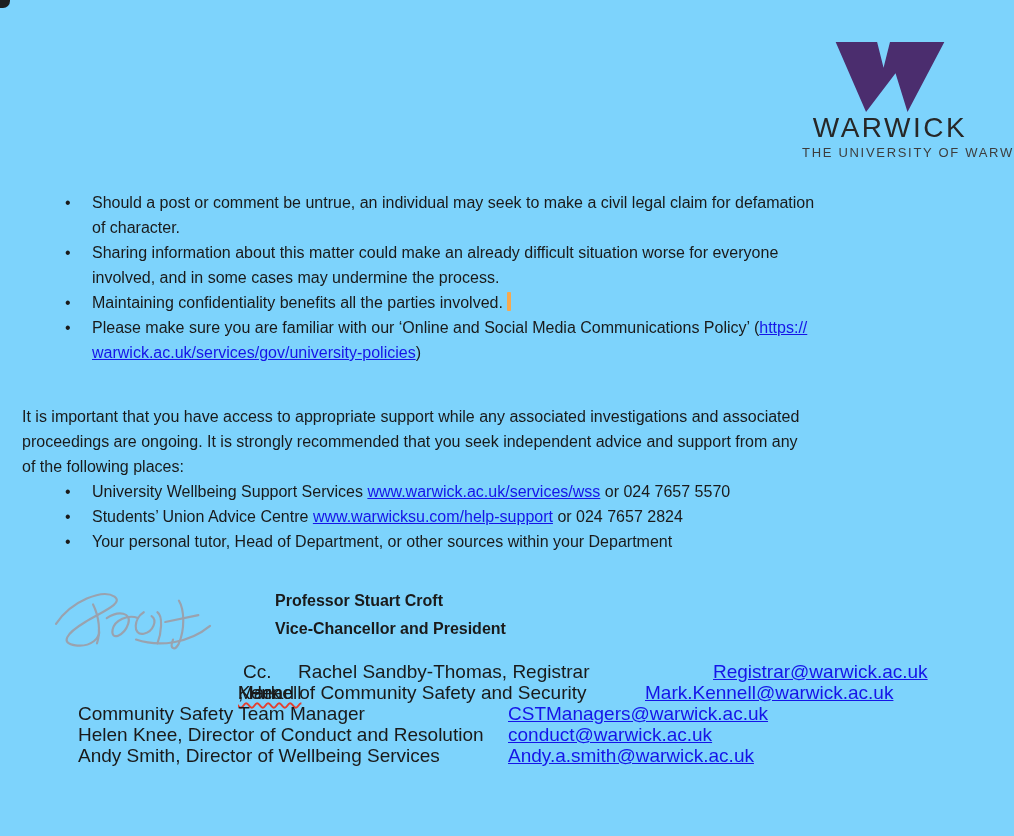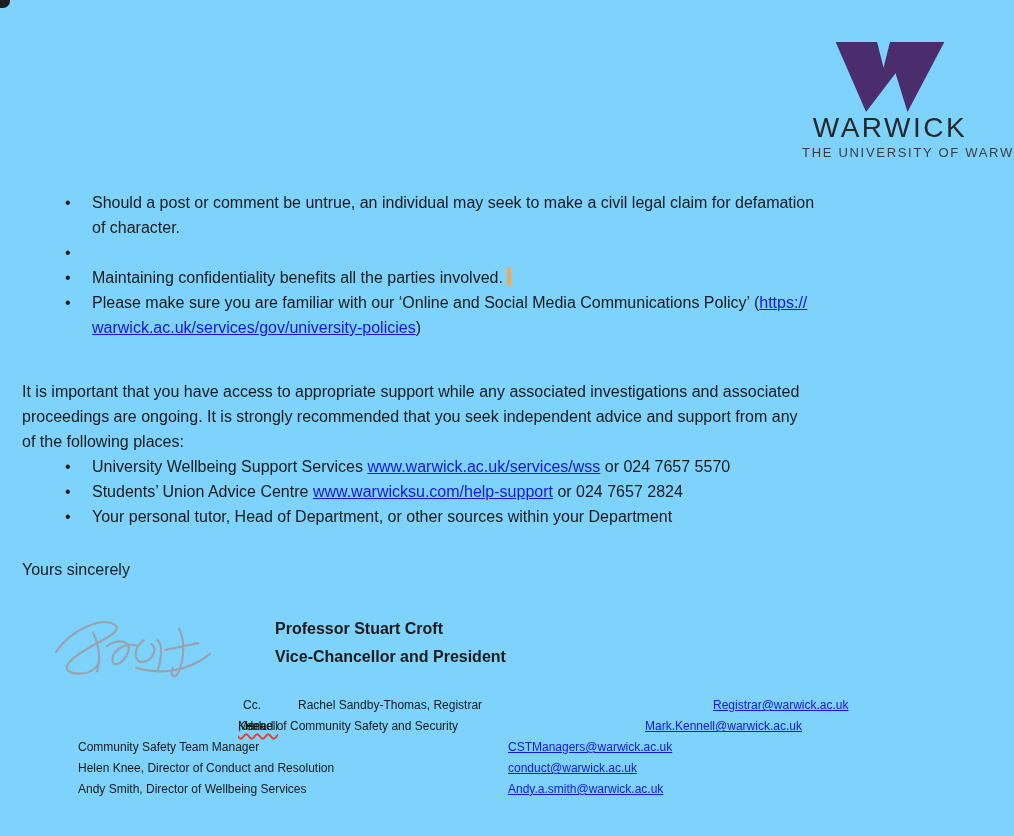--- a/index.html
+++ b/index.html
@@ -29,21 +29,21 @@
     display:inline-block; width:4px; height:19px; background:#f6a94f;
     margin-left:4px; vertical-align:-3px; border-radius:1px;
   }
   .valediction { margin:28px 0 0 0; font-size:16px; line-height:25px; }
   
   .sig-row { display:flex; margin-top:29px; height:78px;gap:32px; }
   .signature { width:190px; height:78px; margin-left:18px; flex:0 0 auto; }
   .signature path { fill:none; stroke:#9aa2ae; stroke-width:2.2; stroke-linecap:round; }
   .signatory { margin-left:13px; padding-top:4px; font-size:16px; font-weight:bold; line-height:28px; }
   
-  .cc-block { position:relative; margin-top:6px; font-size:12px; line-height:21px; }
+  .cc-block { position:relative; font-size:19px; line-height:21px; }
   .cc-row { position:relative; height:21px; }
   .cc-row span, .cc-row a { position:absolute; top:0; white-space:nowrap; }
   .email { color:#1515e8; text-decoration:underline; cursor:pointer;text-align:center; }
   .cc-label      { left:221px; }
   .cc-r1-name    { left:276px; }
   .cc-r1-email   { left:691px; }
   .cc-r2-name    { left:216px; }
   .cc-r2-email   { left:623px; }
   .cc-left-name  { left:56px;  }
   .cc-left-email { left:486px; }
@@ -70,20 +70,22 @@
   <main class="content">
 
     <ul class="bullets">
       <li>
         <span class="bm">•</span>
         <span class="bt">Should a post or comment be untrue, an individual may seek to make a civil legal claim for defamation
 of character.</span>
       </li>
       <li>
         <span class="bm">•</span>
+        <span class="bt">Sharing information about this matter could make an already difficult situation worse for everyone
+involved, and in some cases may undermine the process.</span>
       </li>
       <li>
         <span class="bm">•</span>
         <span class="bt"><span>Maintaining confidentiality benefits all the parties involved.</span><span class="caret"></span></span>
       </li>
       <li>
         <span class="bm">•</span>
         <span class="bt"><span>Please make sure you are familiar with our ‘Online and Social Media Communications Policy’ (</span><a class="lnk">https://
 warwick.ac.uk/services/gov/university-policies</a><span>)</span></span>
       </li>
@@ -101,21 +103,20 @@
       <li>
         <span class="bm">•</span>
         <span class="bt"><span>Students’ Union Advice Centre </span><a class="lnk">www.warwicksu.com/help-support</a><span> or 024 7657 2824</span></span>
       </li>
       <li>
         <span class="bm">•</span>
         <span class="bt">Your personal tutor, Head of Department, or other sources within your Department</span>
       </li>
     </ul>
 
-    <p class="valediction">Yours sincerely</p>
 
     <div class="sig-row">
       <svg class="signature" viewBox="0 0 190 80" xmlns="http://www.w3.org/2000/svg">
         <path d="M14 42 C30 18 62 6 74 14 C84 21 60 30 44 40 C24 52 18 62 34 64 C50 66 60 56 58 48"></path>
         <path d="M52 22 C58 34 60 50 56 62"></path>
         <path d="M66 36 C78 28 92 30 88 42 C84 54 70 60 72 48 C74 38 88 32 98 36"></path>
         <path d="M104 30 C94 36 92 54 104 52 C114 50 118 38 112 34"></path>
         <path d="M118 30 C124 34 122 52 118 62"></path>
         <path d="M140 18 C146 28 146 48 140 62 C136 70 130 68 134 58"></path>
         <path d="M126 40 L160 33"></path>

